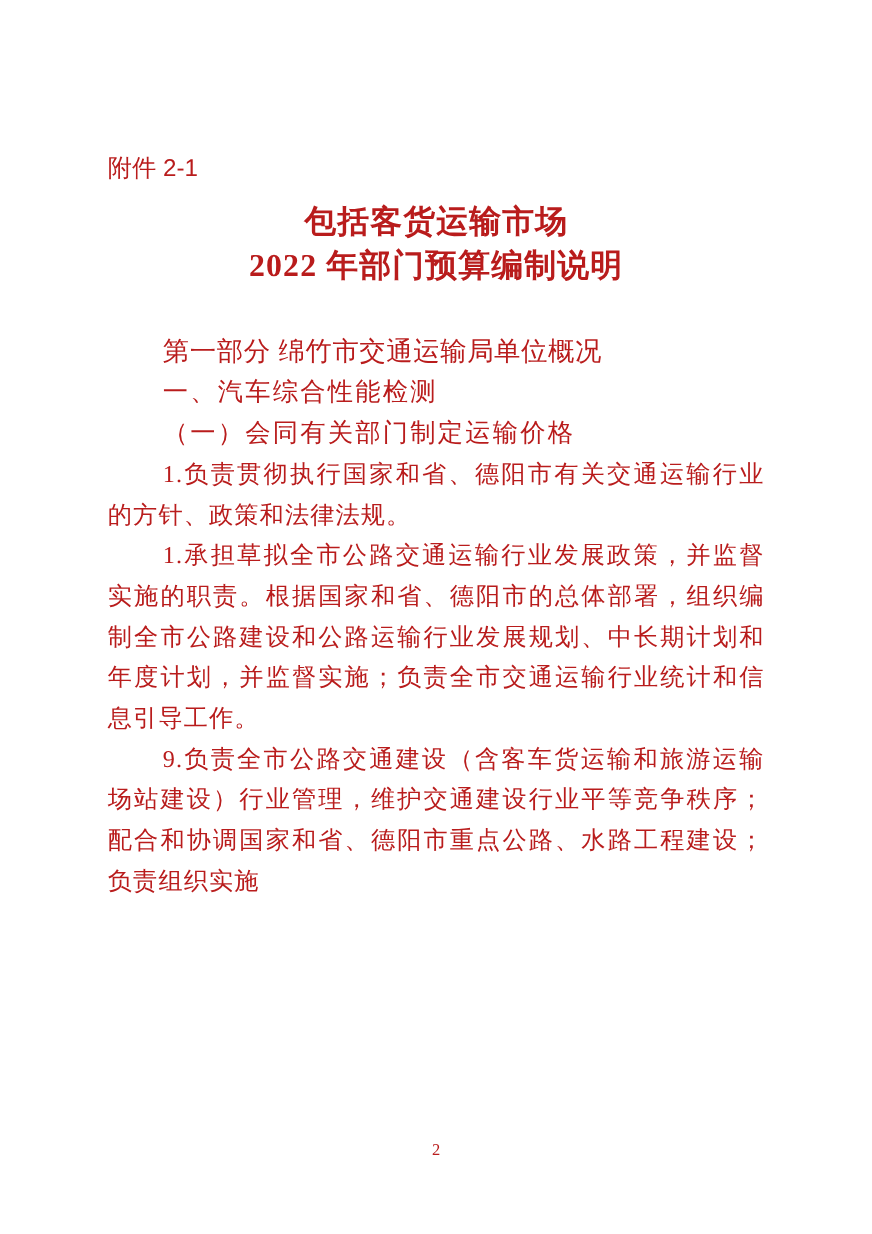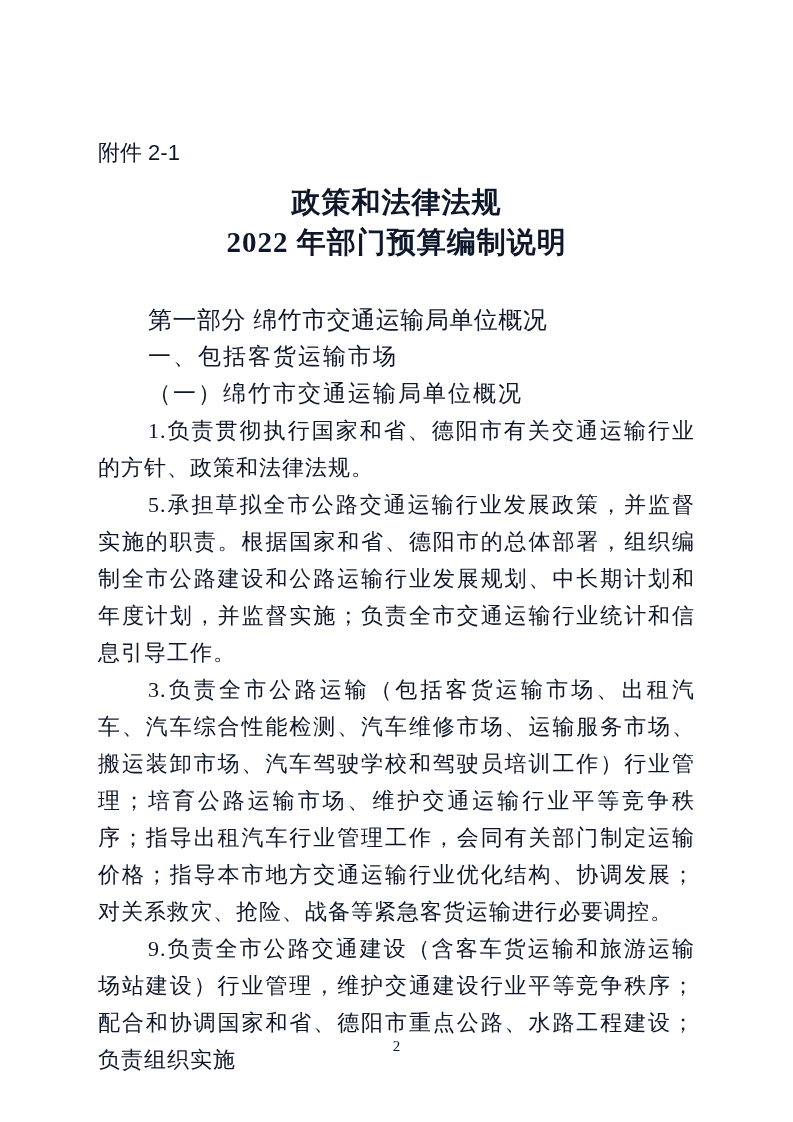--- a/index.html
+++ b/index.html
@@ -5,21 +5,21 @@
   html, body {
     margin: 0;
     padding: 0;
     background: #ffffff;
   }
   .page {
     position: relative;
     width: 793px;
     height: 1122px;
     background: #ffffff;
-    color: #0f172a;
+    color: #b91c1c;
     font-family: "Liberation Serif", "DejaVu Serif", serif;
     box-sizing: border-box;
     overflow: hidden;
   }
   .content {
     padding: 140px 98px 0 98px;
   }
   .attachment-label {
     font-family: "Liberation Sans", "DejaVu Sans", sans-serif;
     font-size: 22px;
@@ -71,34 +71,33 @@
 </style>
 </head>
 <body>
 
 <div class="page">
   <div class="content">
 
     <div class="attachment-label">附件 2-1</div>
 
     <h1 class="doc-title">
-      <span class="title-line">政策和法律法规</span>
+      <span class="title-line">包括客货运输市场</span>
       <span class="title-line">2022 年部门预算编制说明</span>
     </h1>
 
     <div class="section-heading">第一部分 绵竹市交通运输局单位概况</div>
 
-    <div class="kai-heading">一、包括客货运输市场</div>
+    <div class="kai-heading">一、汽车综合性能检测</div>
 
-    <div class="kai-heading">（一）绵竹市交通运输局单位概况</div>
+    <div class="kai-heading">（一）会同有关部门制定运输价格</div>
 
     <p class="body-para">1.负责贯彻执行国家和省、德阳市有关交通运输行业的方针、政策和法律法规。</p>
 
-    <p class="body-para">5.承担草拟全市公路交通运输行业发展政策，并监督实施的职责。根据国家和省、德阳市的总体部署，组织编制全市公路建设和公路运输行业发展规划、中长期计划和年度计划，并监督实施；负责全市交通运输行业统计和信息引导工作。</p>
+    <p class="body-para">1.承担草拟全市公路交通运输行业发展政策，并监督实施的职责。根据国家和省、德阳市的总体部署，组织编制全市公路建设和公路运输行业发展规划、中长期计划和年度计划，并监督实施；负责全市交通运输行业统计和信息引导工作。</p>
 
-    <p class="body-para">3.负责全市公路运输（包括客货运输市场、出租汽车、汽车综合性能检测、汽车维修市场、运输服务市场、搬运装卸市场、汽车驾驶学校和驾驶员培训工作）行业管理；培育公路运输市场、维护交通运输行业平等竞争秩序；指导出租汽车行业管理工作，会同有关部门制定运输价格；指导本市地方交通运输行业优化结构、协调发展；对关系救灾、抢险、战备等紧急客货运输进行必要调控。</p>
 
     <p class="body-para">9.负责全市公路交通建设（含客车货运输和旅游运输场站建设）行业管理，维护交通建设行业平等竞争秩序；配合和协调国家和省、德阳市重点公路、水路工程建设；负责组织实施</p>
 
   </div>
 
   <div class="page-number">2</div>
 </div>
 
 </body></html>

